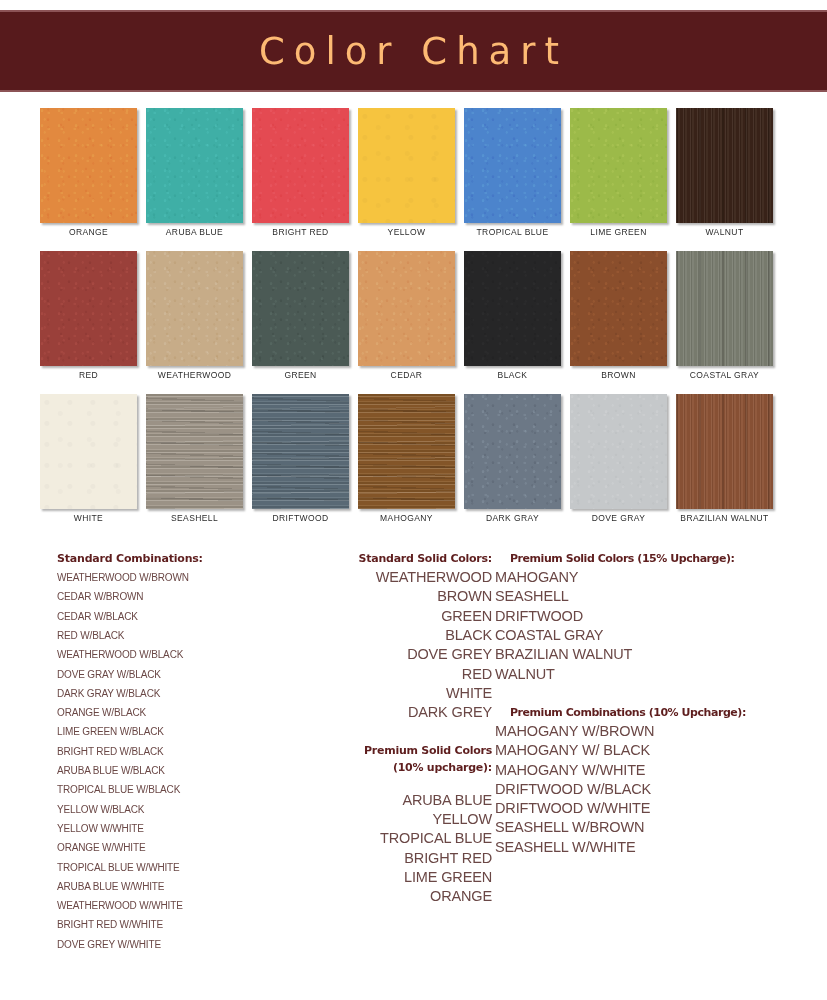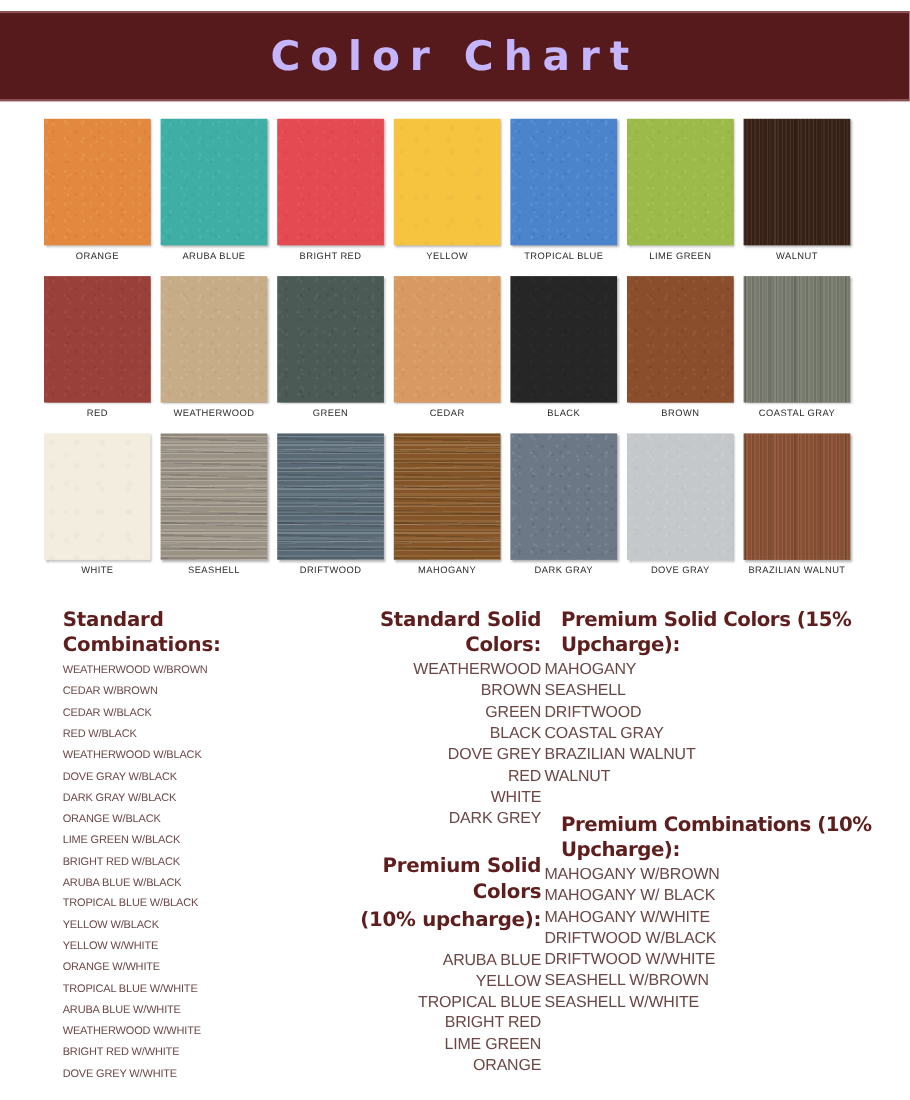--- a/index.html
+++ b/index.html
@@ -25,23 +25,23 @@
     height: 82px;
     background: #571A1C;
     border-top: 2px solid #8C5356;
     border-bottom: 2px solid #8C5356;
     box-sizing: border-box;
     display: flex;
     align-items: center;
     justify-content: center;
   }
   .header-title {
-    color: #c4b5fd;
+    color: #fdba74;
     font-size: 37px;
-    font-weight: 700;
+    font-weight: 400;
     letter-spacing: 9px;
     font-family: "DejaVu Sans", sans-serif;
     white-space: nowrap;
   }
 
   
   .grid {
     position: absolute;
     left: 40px;
     top: 108px;
@@ -147,21 +147,21 @@
   }
   .col {
     position: absolute;
     top: 0;
   }
   .col-1 { left: 57px;  width: 232px; }
   .col-2 { left: 292px; width: 200px; text-align: right; }
   .col-3 { left: 495px; width: 320px; }
 
   .list-head {
-    font-size: 18px;
+    font-size: 11px;
     font-weight: bold;
     color: #5E1E1E;
     font-family: "DejaVu Sans", sans-serif;
     line-height: 1.28;
     margin: 0 0 2px 0;
     letter-spacing: -0.2px;
   }
   .col-3 .list-head { letter-spacing: -0.45px; margin-left: 15px; }
   .col-2 .list-head { letter-spacing: -0.25px; }
 

